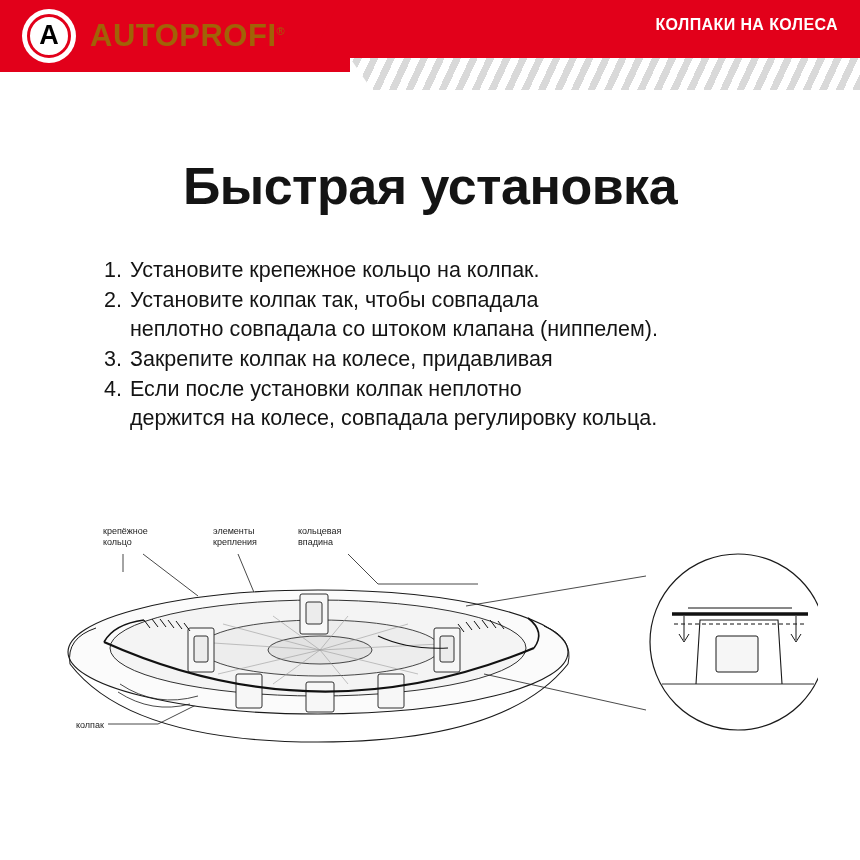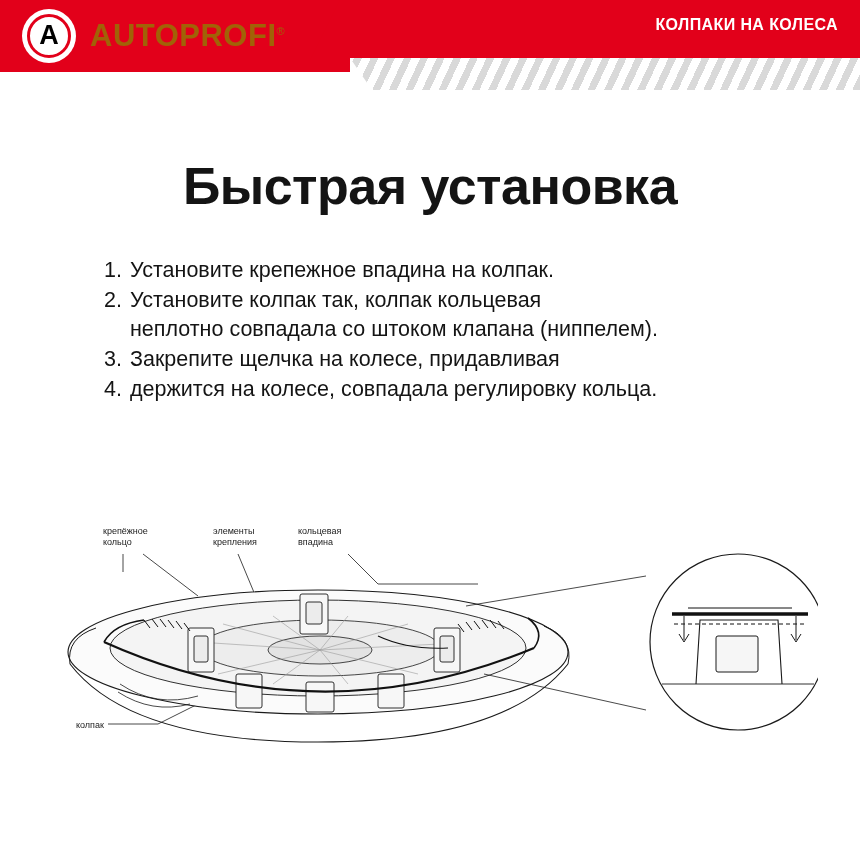--- a/index.html
+++ b/index.html
@@ -227,42 +227,43 @@
   <div class="header-title">КОЛПАКИ НА КОЛЕСА</div>
 </div>
 
 <div class="page-title">Быстрая установка</div>
 
 <div class="steps">
 
   <div class="step">
     <div class="step-num">1.</div>
     <div class="step-text">
-      <span>Установите крепежное впадина на колпак.</span>
+      <span>Установите крепежное кольцо на колпак.</span>
     </div>
   </div>
 
   <div class="step">
     <div class="step-num">2.</div>
     <div class="step-text">
-      <span>Установите колпак так, колпак кольцевая</span>
+      <span>Установите колпак так, чтобы совпадала</span>
       <span>неплотно совпадала со штоком клапана (ниппелем).</span>
     </div>
   </div>
 
   <div class="step">
     <div class="step-num">3.</div>
     <div class="step-text">
-      <span>Закрепите щелчка на колесе, придавливая</span>
+      <span>Закрепите колпак на колесе, придавливая</span>
     </div>
   </div>
 
   <div class="step">
     <div class="step-num">4.</div>
     <div class="step-text">
+      <span>Если после установки колпак неплотно</span>
       <span>держится на колесе, совпадала регулировку кольца.</span>
     </div>
   </div>
 
 </div>
 
 <div class="illustration">
   <svg width="770" height="240" viewBox="0 0 770 240" xmlns="http://www.w3.org/2000/svg">
 
     <g stroke="#1a1a1a" stroke-width="0.8" fill="none">

